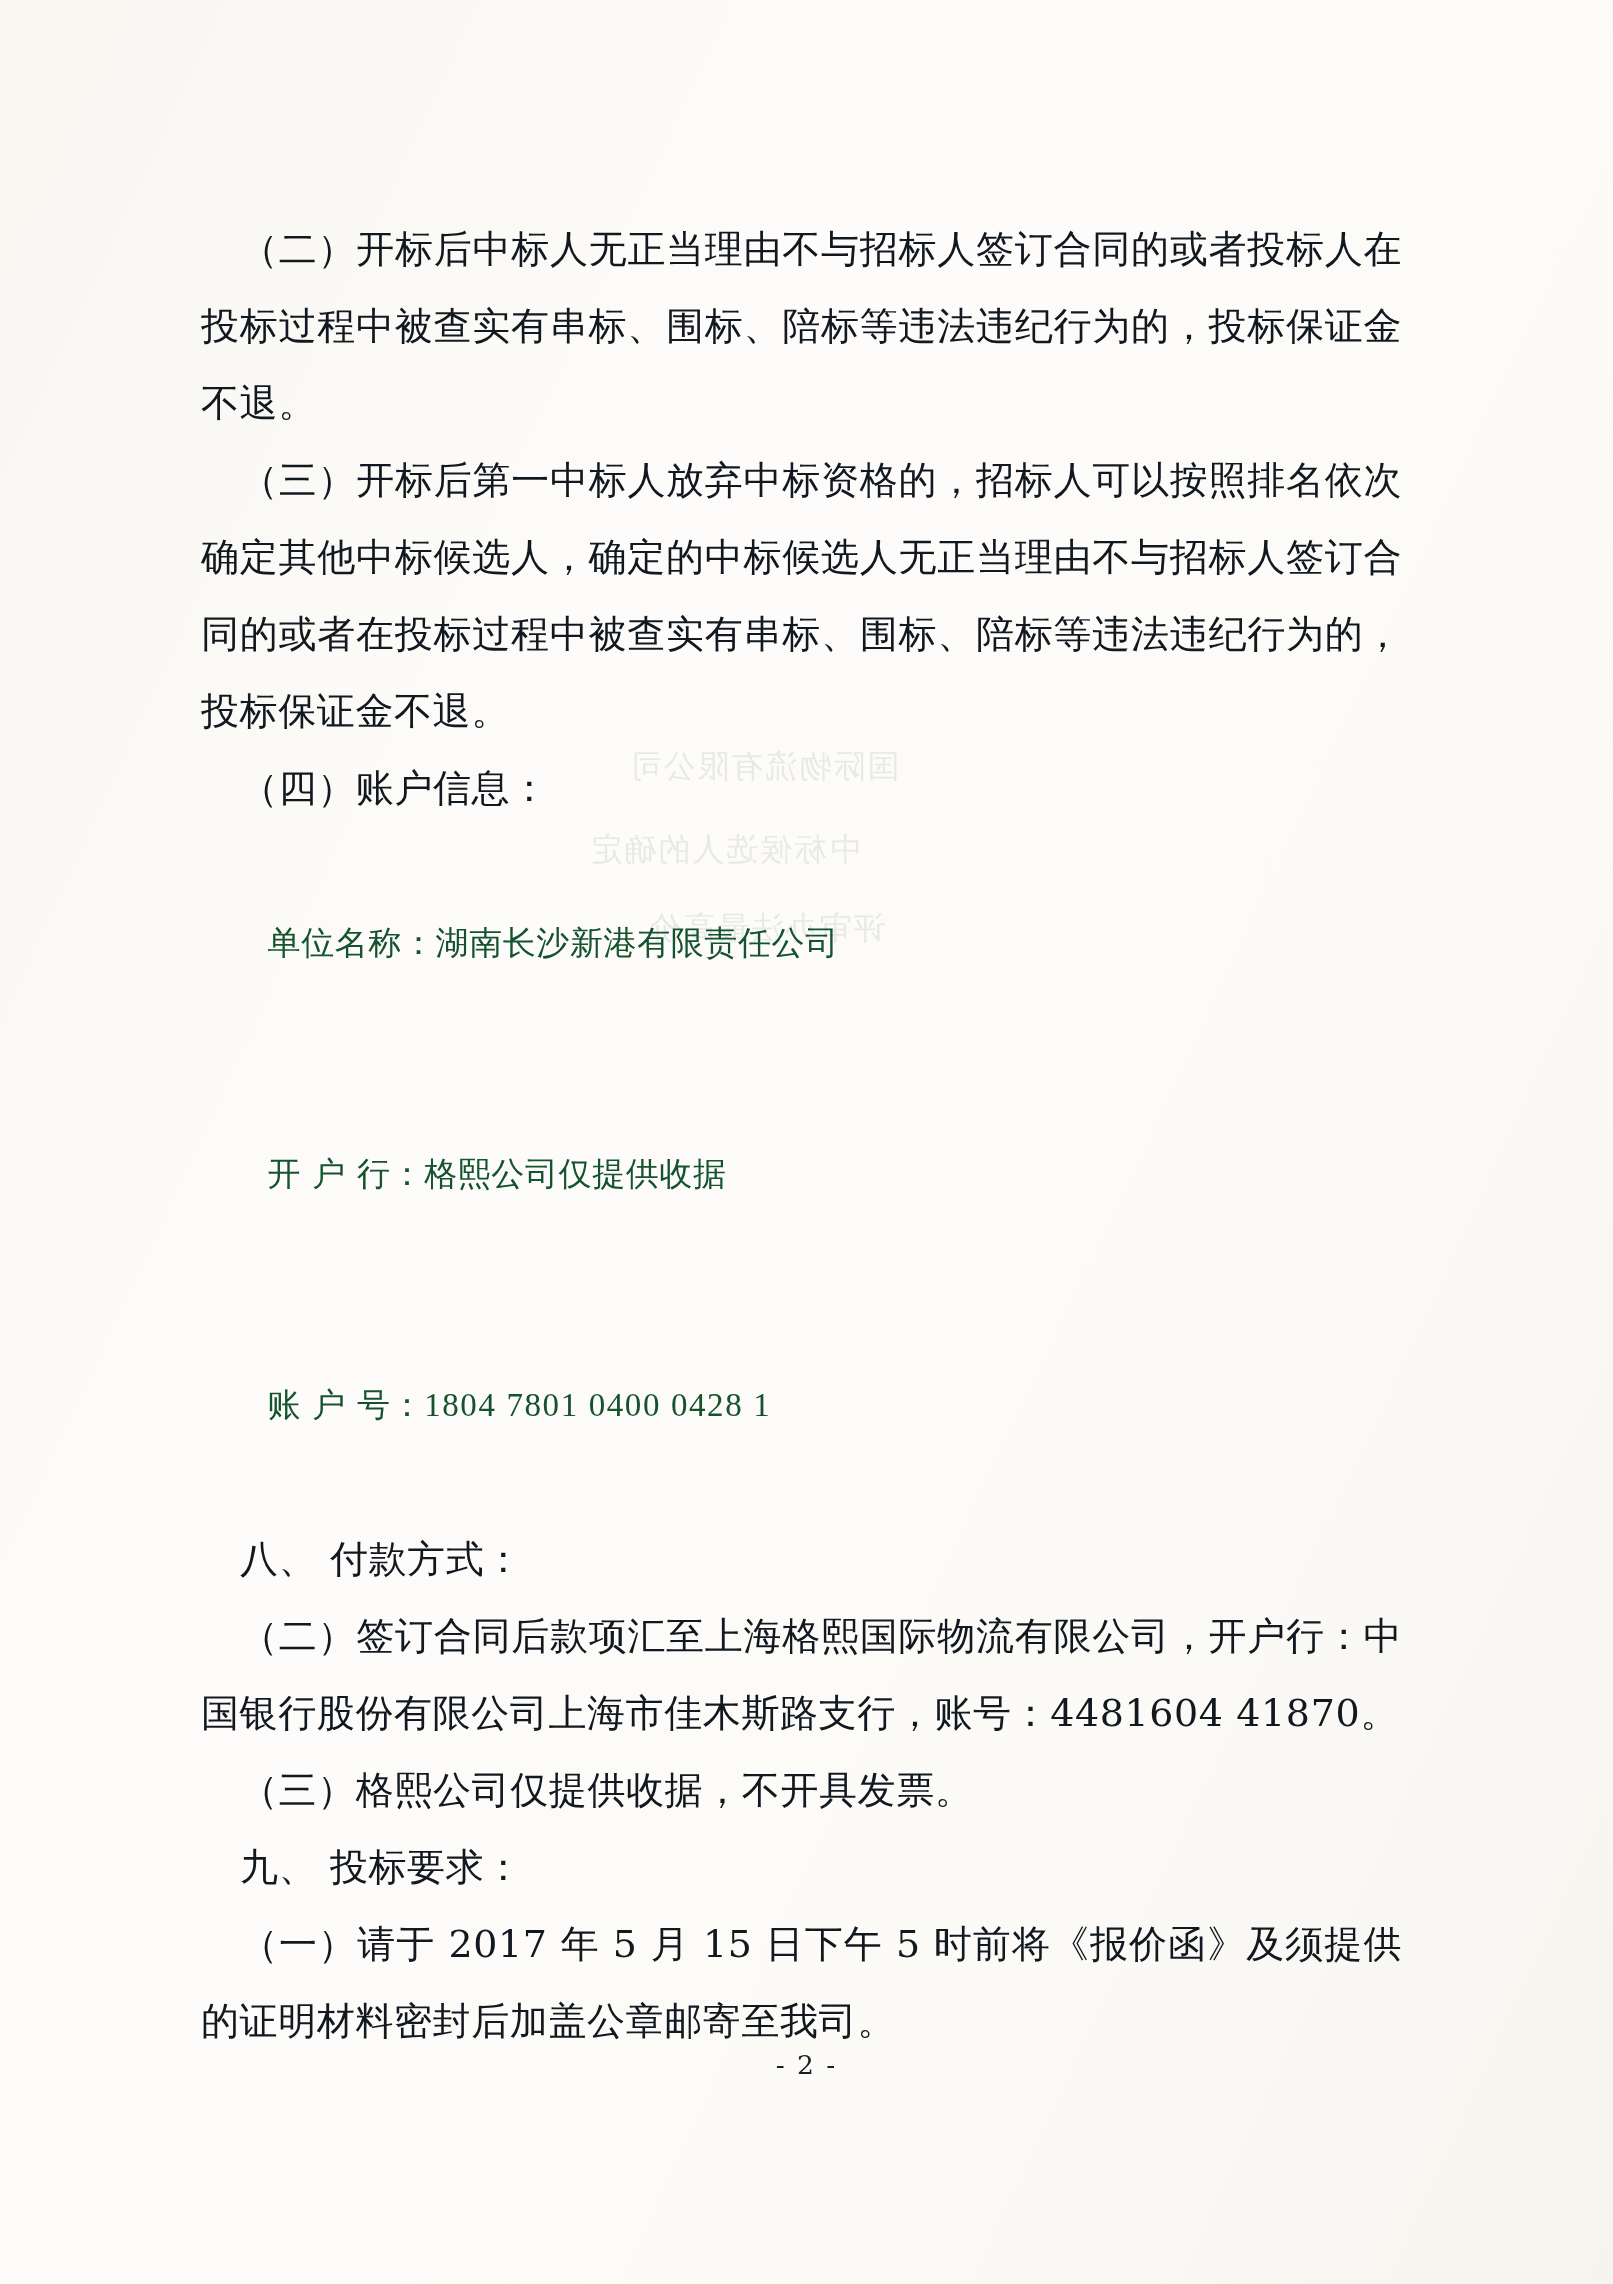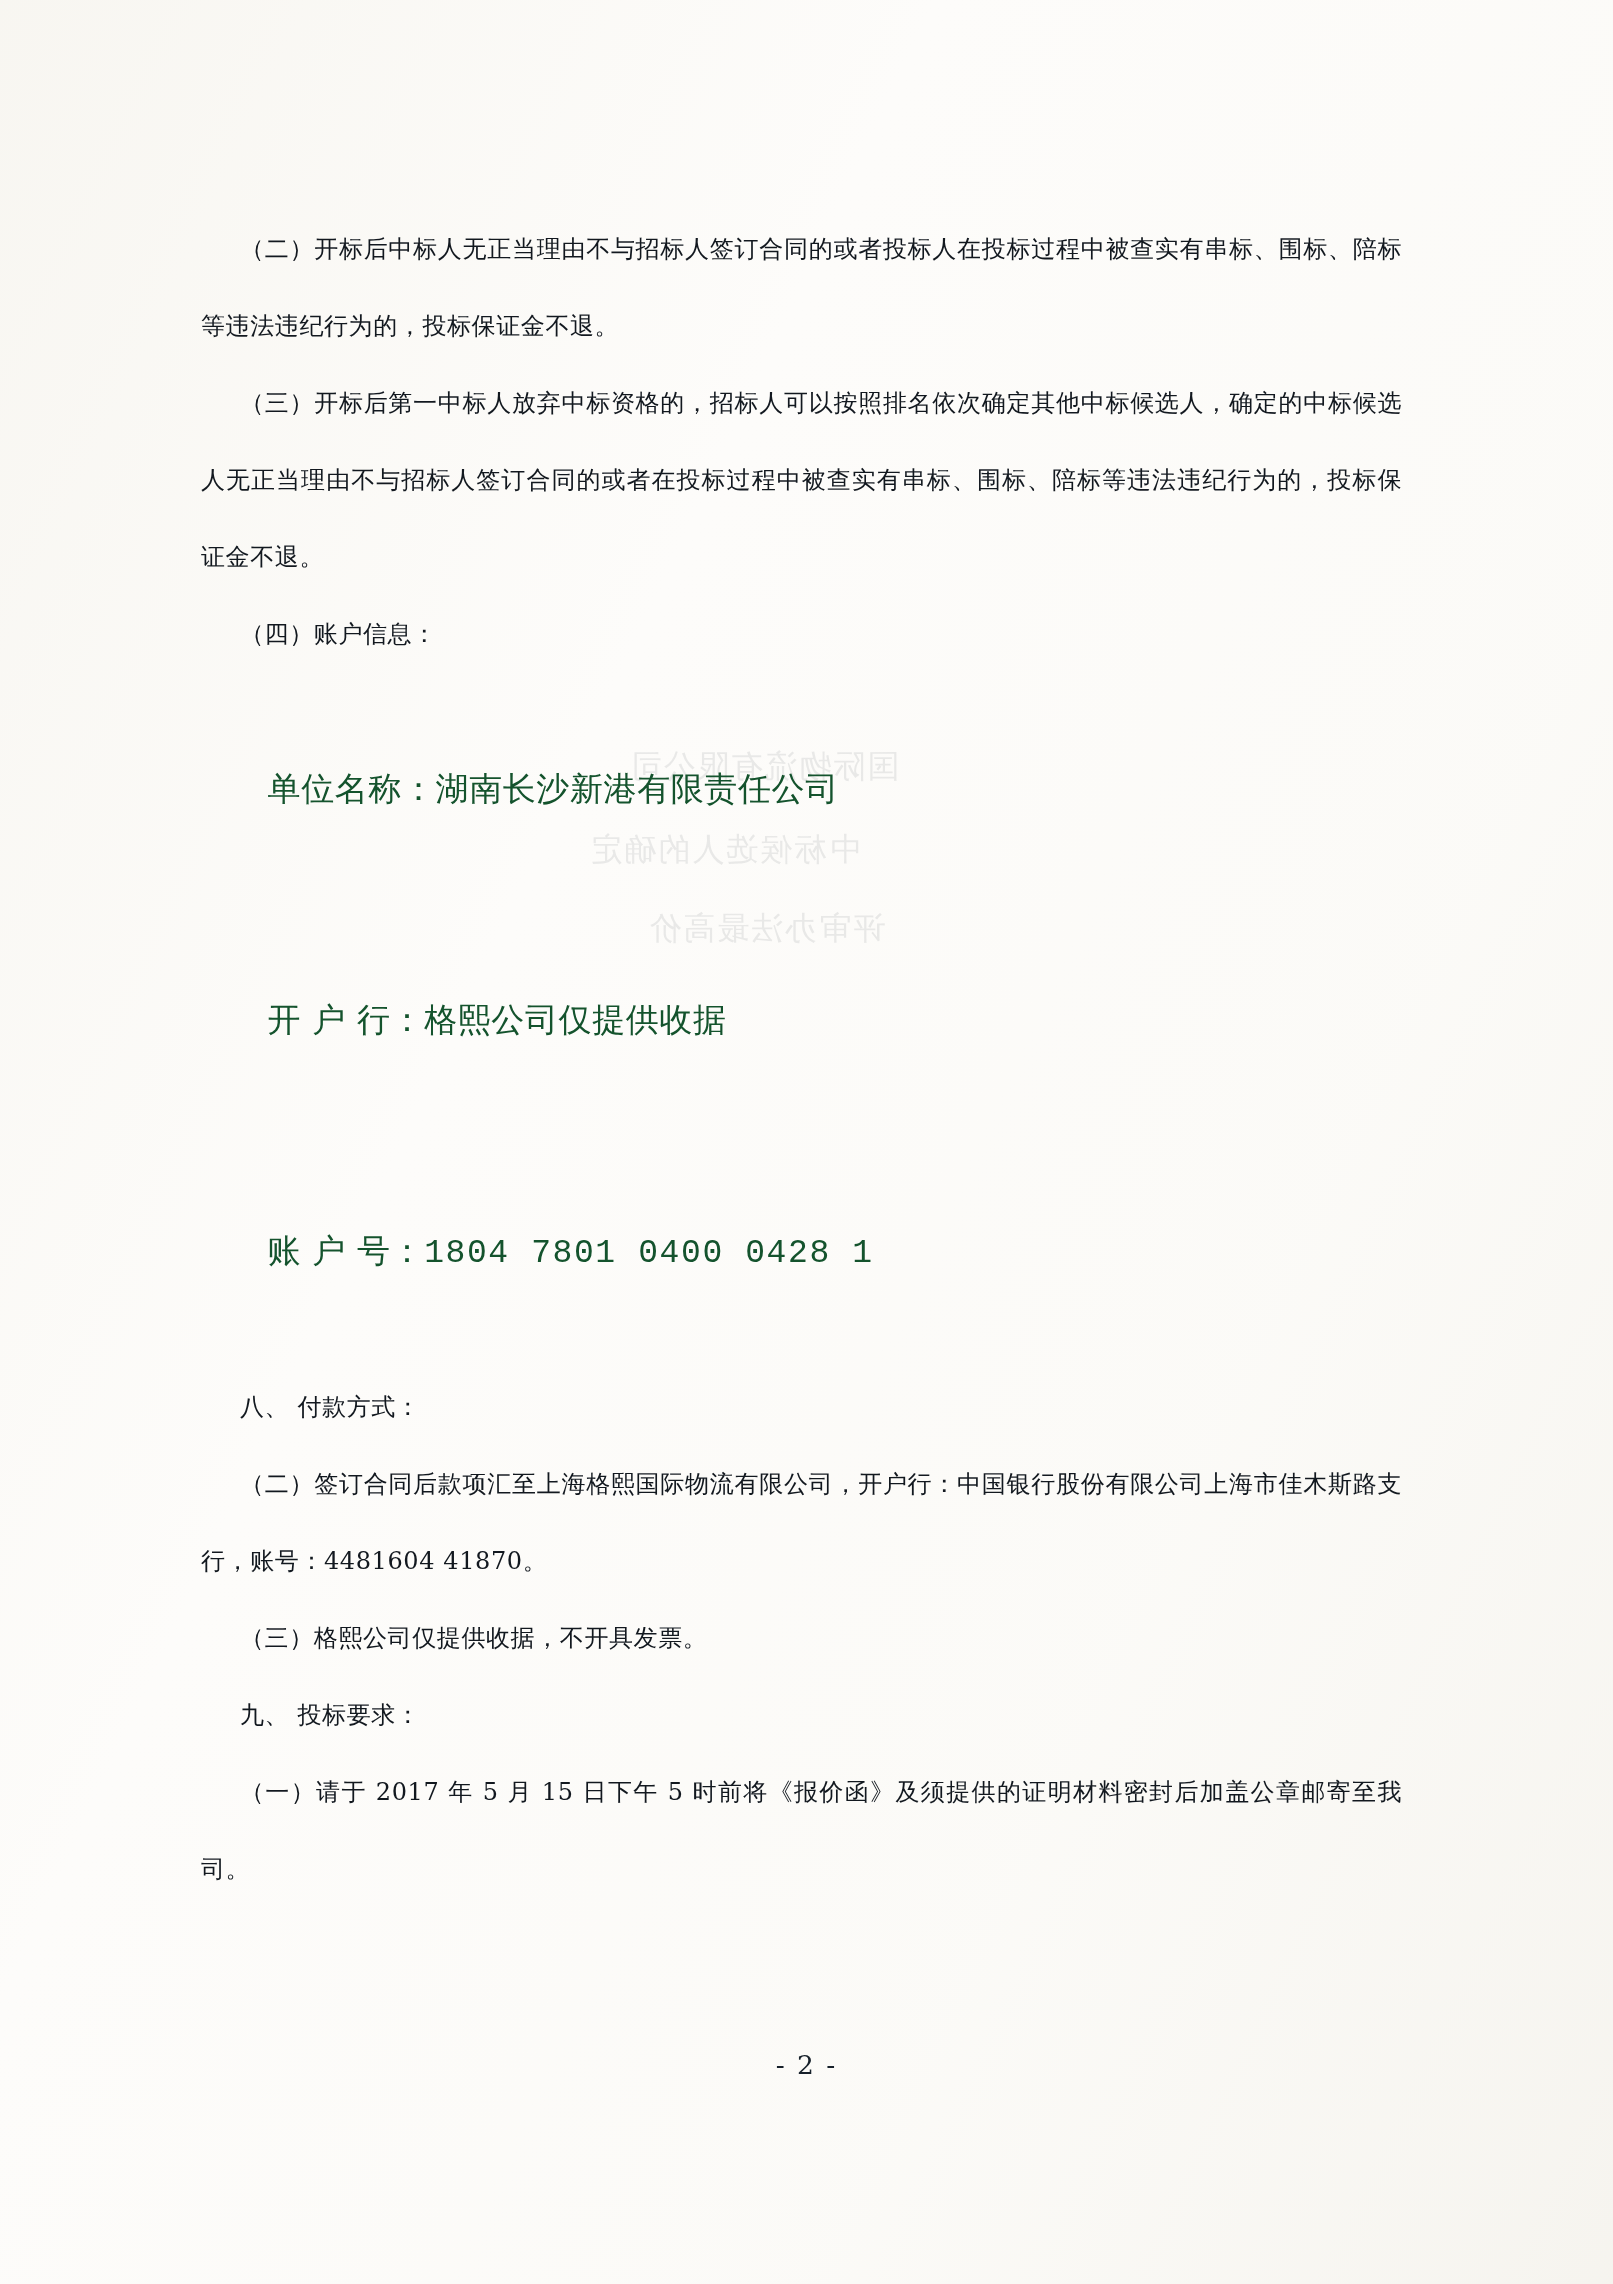--- a/index.html
+++ b/index.html
@@ -26,42 +26,42 @@
   }
   .body-area {
     position: absolute;
     left: 201px;
     top: 211px;
     width: 1201px;
   }
   p.para {
     margin: 0 0 0 0;
     font-family: "DejaVu Serif", serif;
-    font-size: 24px;
+    font-size: 38px;
     line-height: 77px;
     color: #12181f;
     text-align: justify;
     text-justify: inter-ideograph;
     letter-spacing: 0.6px;
     white-space: pre-wrap;
   }
   p.indent {
     text-indent: 39px;
   }
   .acct-line {
     font-family: "DejaVu Serif", serif;
     font-size: 33px;
     line-height: 77px;
     color: #14532d;
     text-indent: 39px;
     letter-spacing: 0.6px;
     white-space: pre;
   }
   .acct-line .num {
-    font-family: Liberation Mono, monospace;
+    font-family: Liberation Serif, serif;
     letter-spacing: 1.6px;
   }
   .page-number {
     position: absolute;
     left: 0;
     right: 0;
     top: 2049px;
     text-align: center;
     font-family: "DejaVu Serif", serif;
     font-size: 26.5px;

